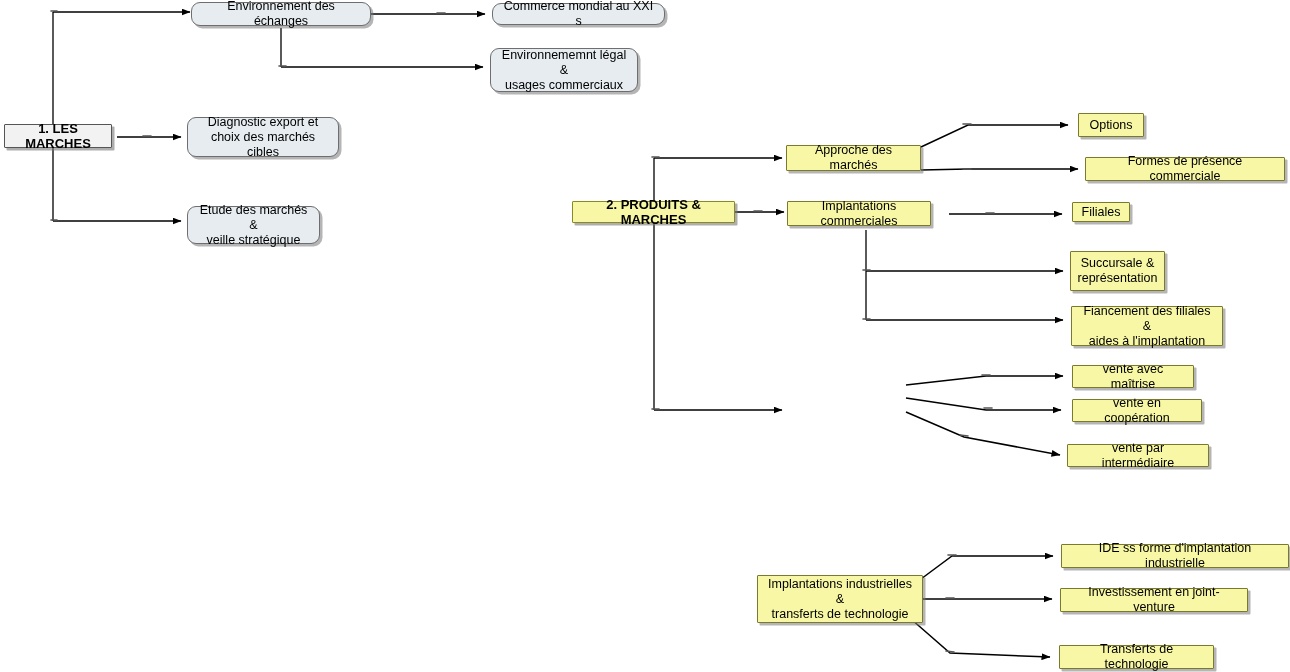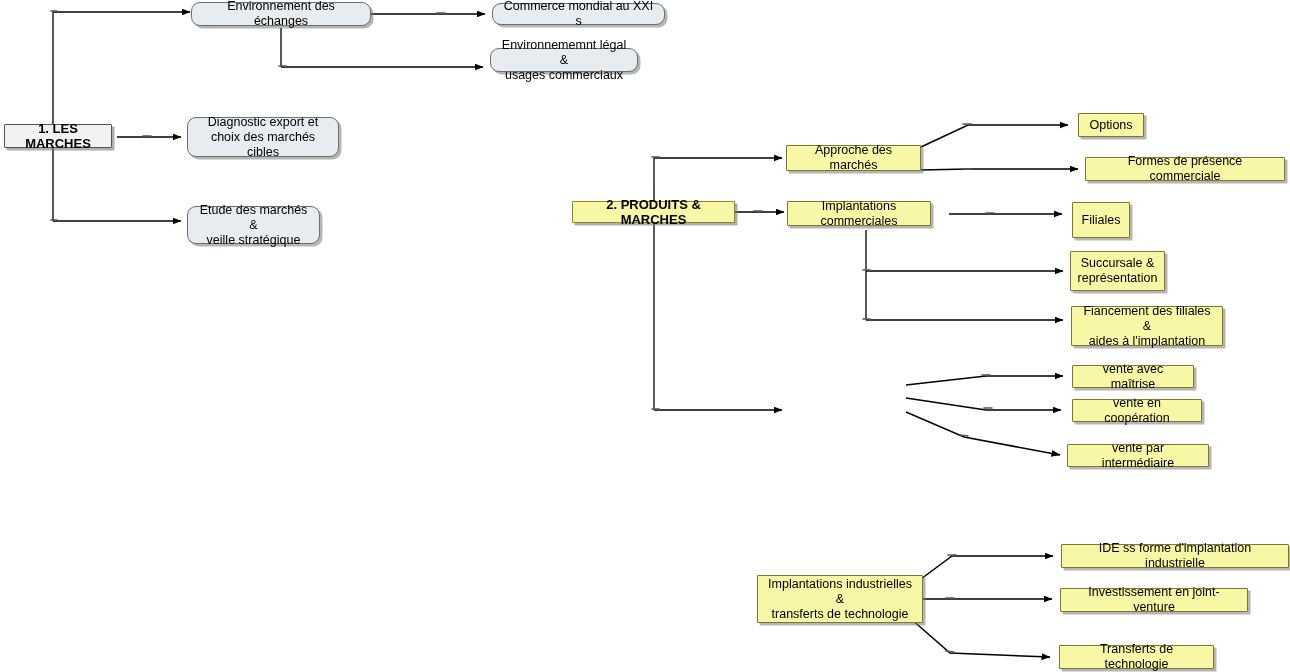--- a/index.html
+++ b/index.html
@@ -126,40 +126,40 @@
       <line x1="946" y1="651" x2="954" y2="652"></line>
     </g>
   </svg>
 
   <div class="node root grey" style="left:4px;top:124px;width:108px;height:24px;">1. LES MARCHES</div>
 
   <div class="node blue" style="left:191px;top:2px;width:180px;height:24px;">Environnement des échanges</div>
 
   <div class="node blue" style="left:492px;top:3px;width:173px;height:22px;">Commerce mondial au XXI s</div>
 
-  <div class="node blue" style="left:490px;top:48px;width:148px;height:24px;">Environnememnt légal &amp;
+  <div class="node blue" style="left:490px;top:48px;width:148px;height:44px;">Environnememnt légal &amp;
 usages commerciaux</div>
 
   <div class="node blue" style="left:187px;top:117px;width:152px;height:40px;">Diagnostic export et
 choix des marchés cibles</div>
 
   <div class="node blue" style="left:187px;top:206px;width:133px;height:38px;">Etude des marchés &amp;
 veille stratégique</div>
 
   <div class="node root gold" style="left:572px;top:201px;width:163px;height:22px;">2. PRODUITS &amp; MARCHES</div>
 
   <div class="node yellow" style="left:786px;top:145px;width:135px;height:26px;">Approche des marchés</div>
 
   <div class="node yellow" style="left:1078px;top:113px;width:66px;height:24px;">Options</div>
 
   <div class="node yellow" style="left:1085px;top:157px;width:200px;height:24px;">Formes de présence commerciale</div>
 
   <div class="node yellow" style="left:787px;top:201px;width:144px;height:25px;">Implantations commerciales</div>
 
-  <div class="node yellow" style="left:1072px;top:202px;width:58px;height:36px;">Filiales</div>
+  <div class="node yellow" style="left:1072px;top:202px;width:58px;height:20px;">Filiales</div>
 
   <div class="node yellow" style="left:1070px;top:251px;width:95px;height:40px;">Succursale &amp;
 représentation</div>
 
   <div class="node yellow" style="left:1071px;top:306px;width:152px;height:40px;">Fiancement des filiales &amp;
 aides à l'implantation</div>
 
 
   <div class="node yellow" style="left:1072px;top:365px;width:122px;height:23px;">vente avec maîtrise</div>
 

